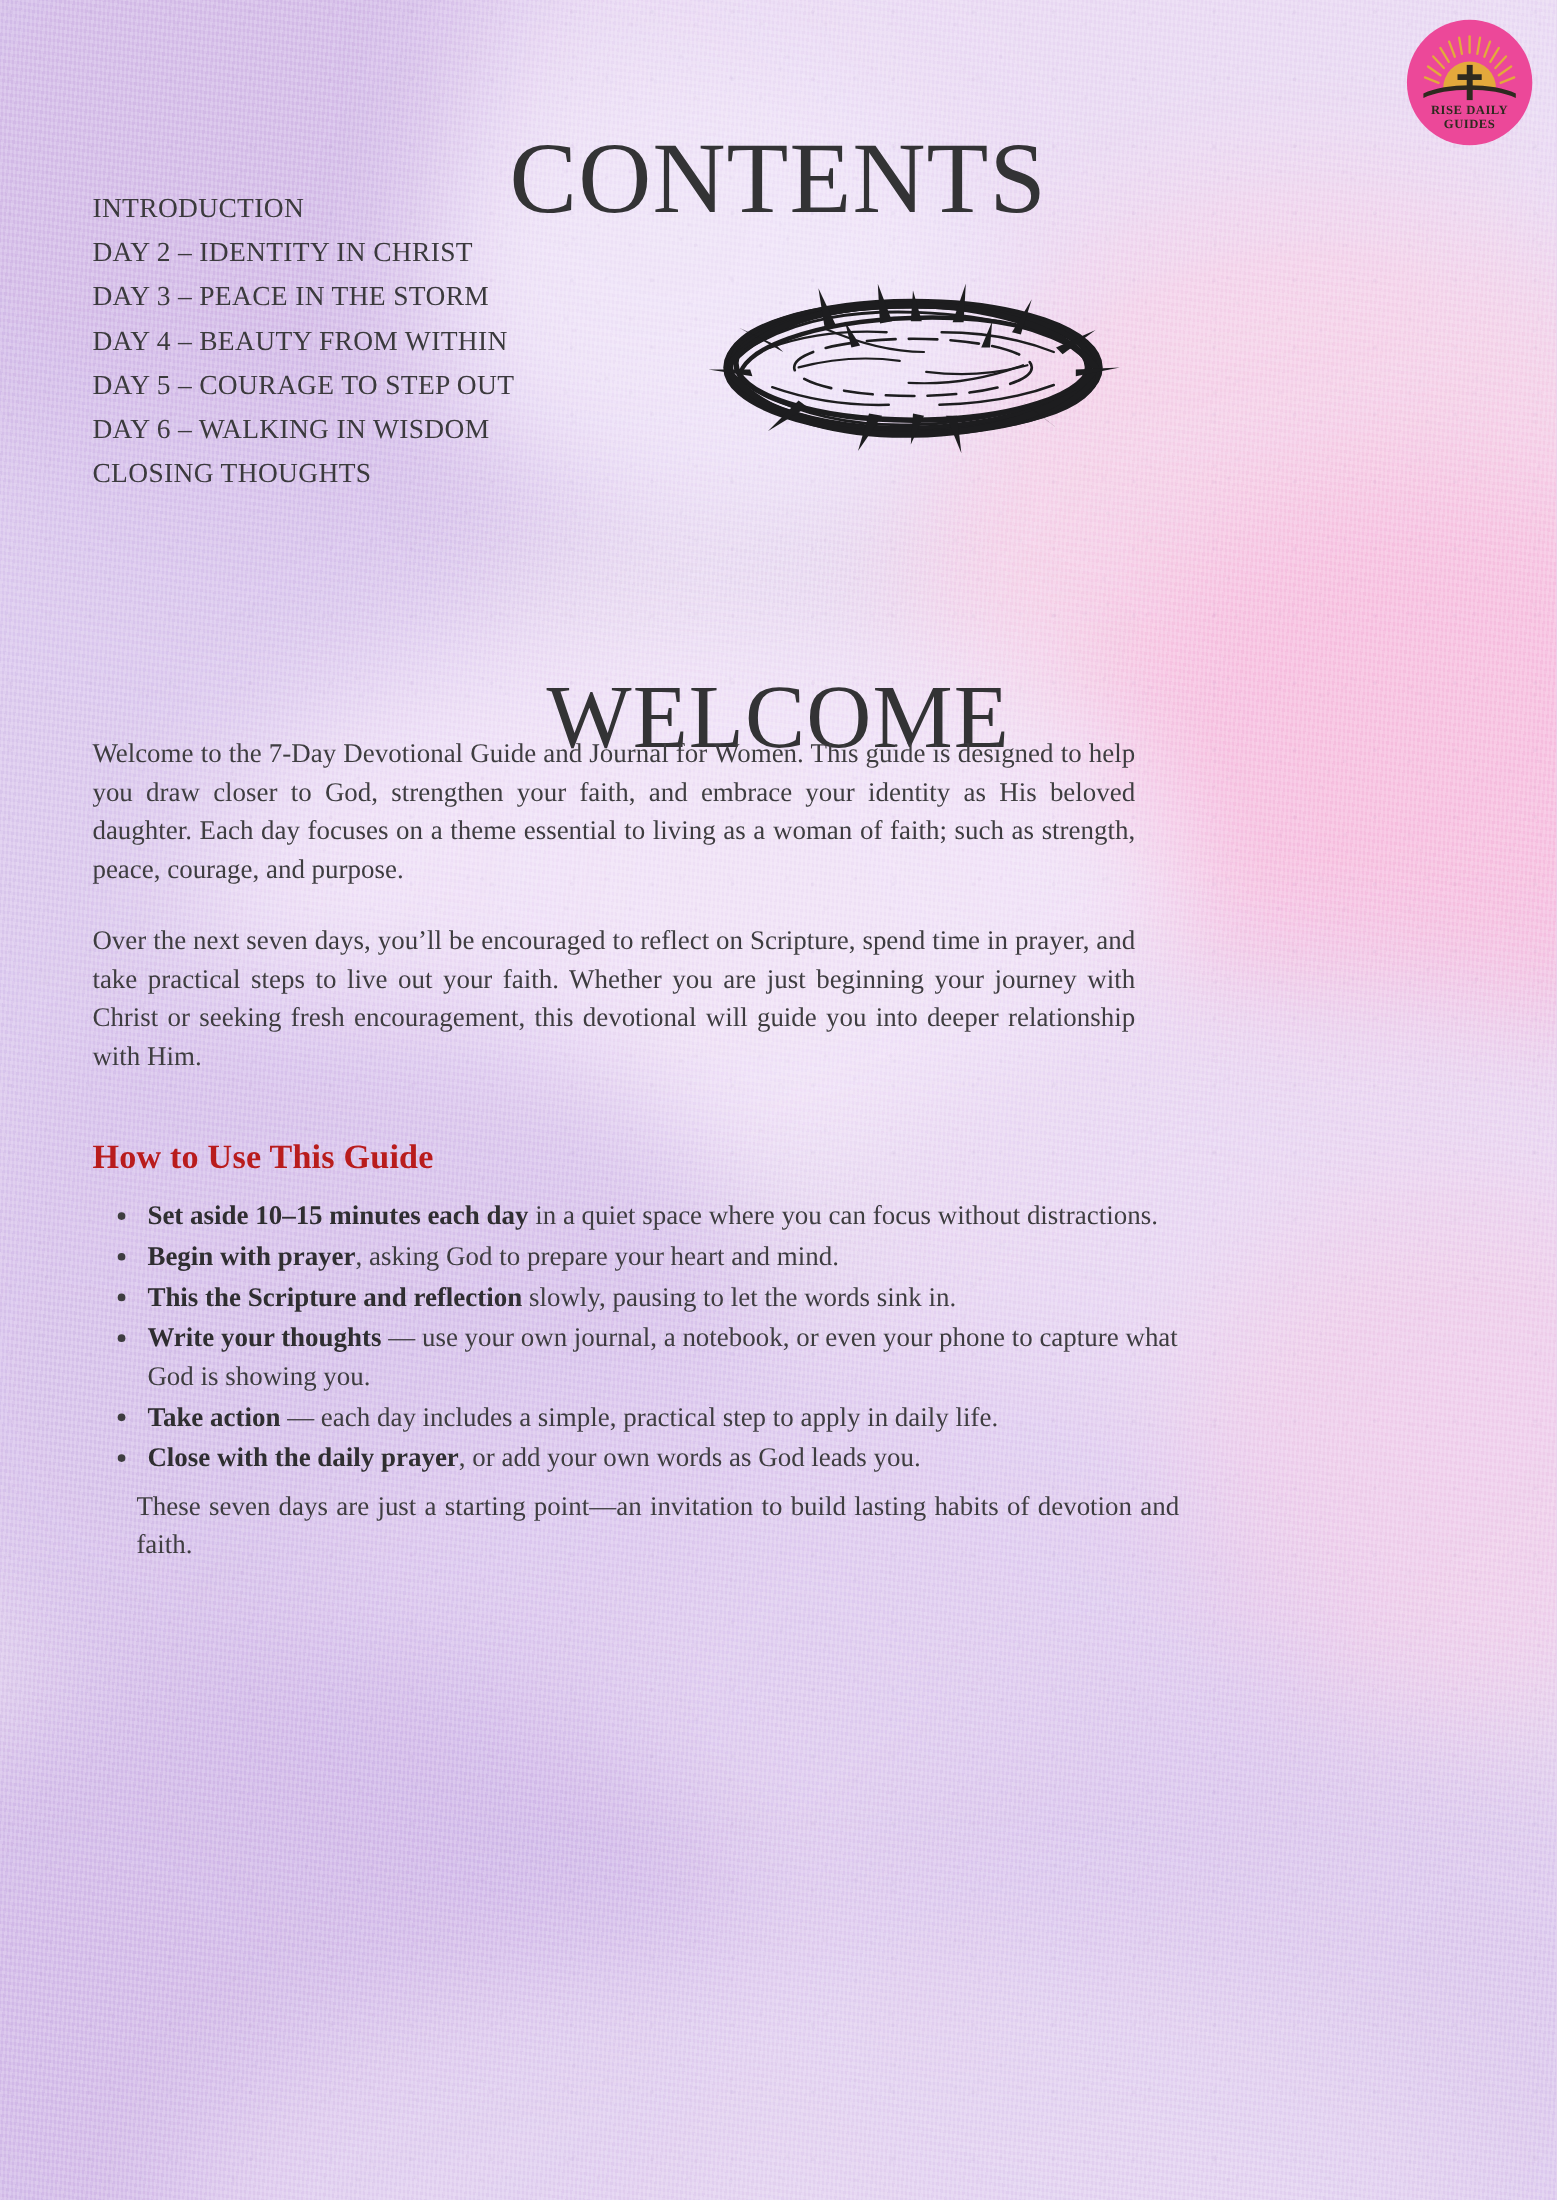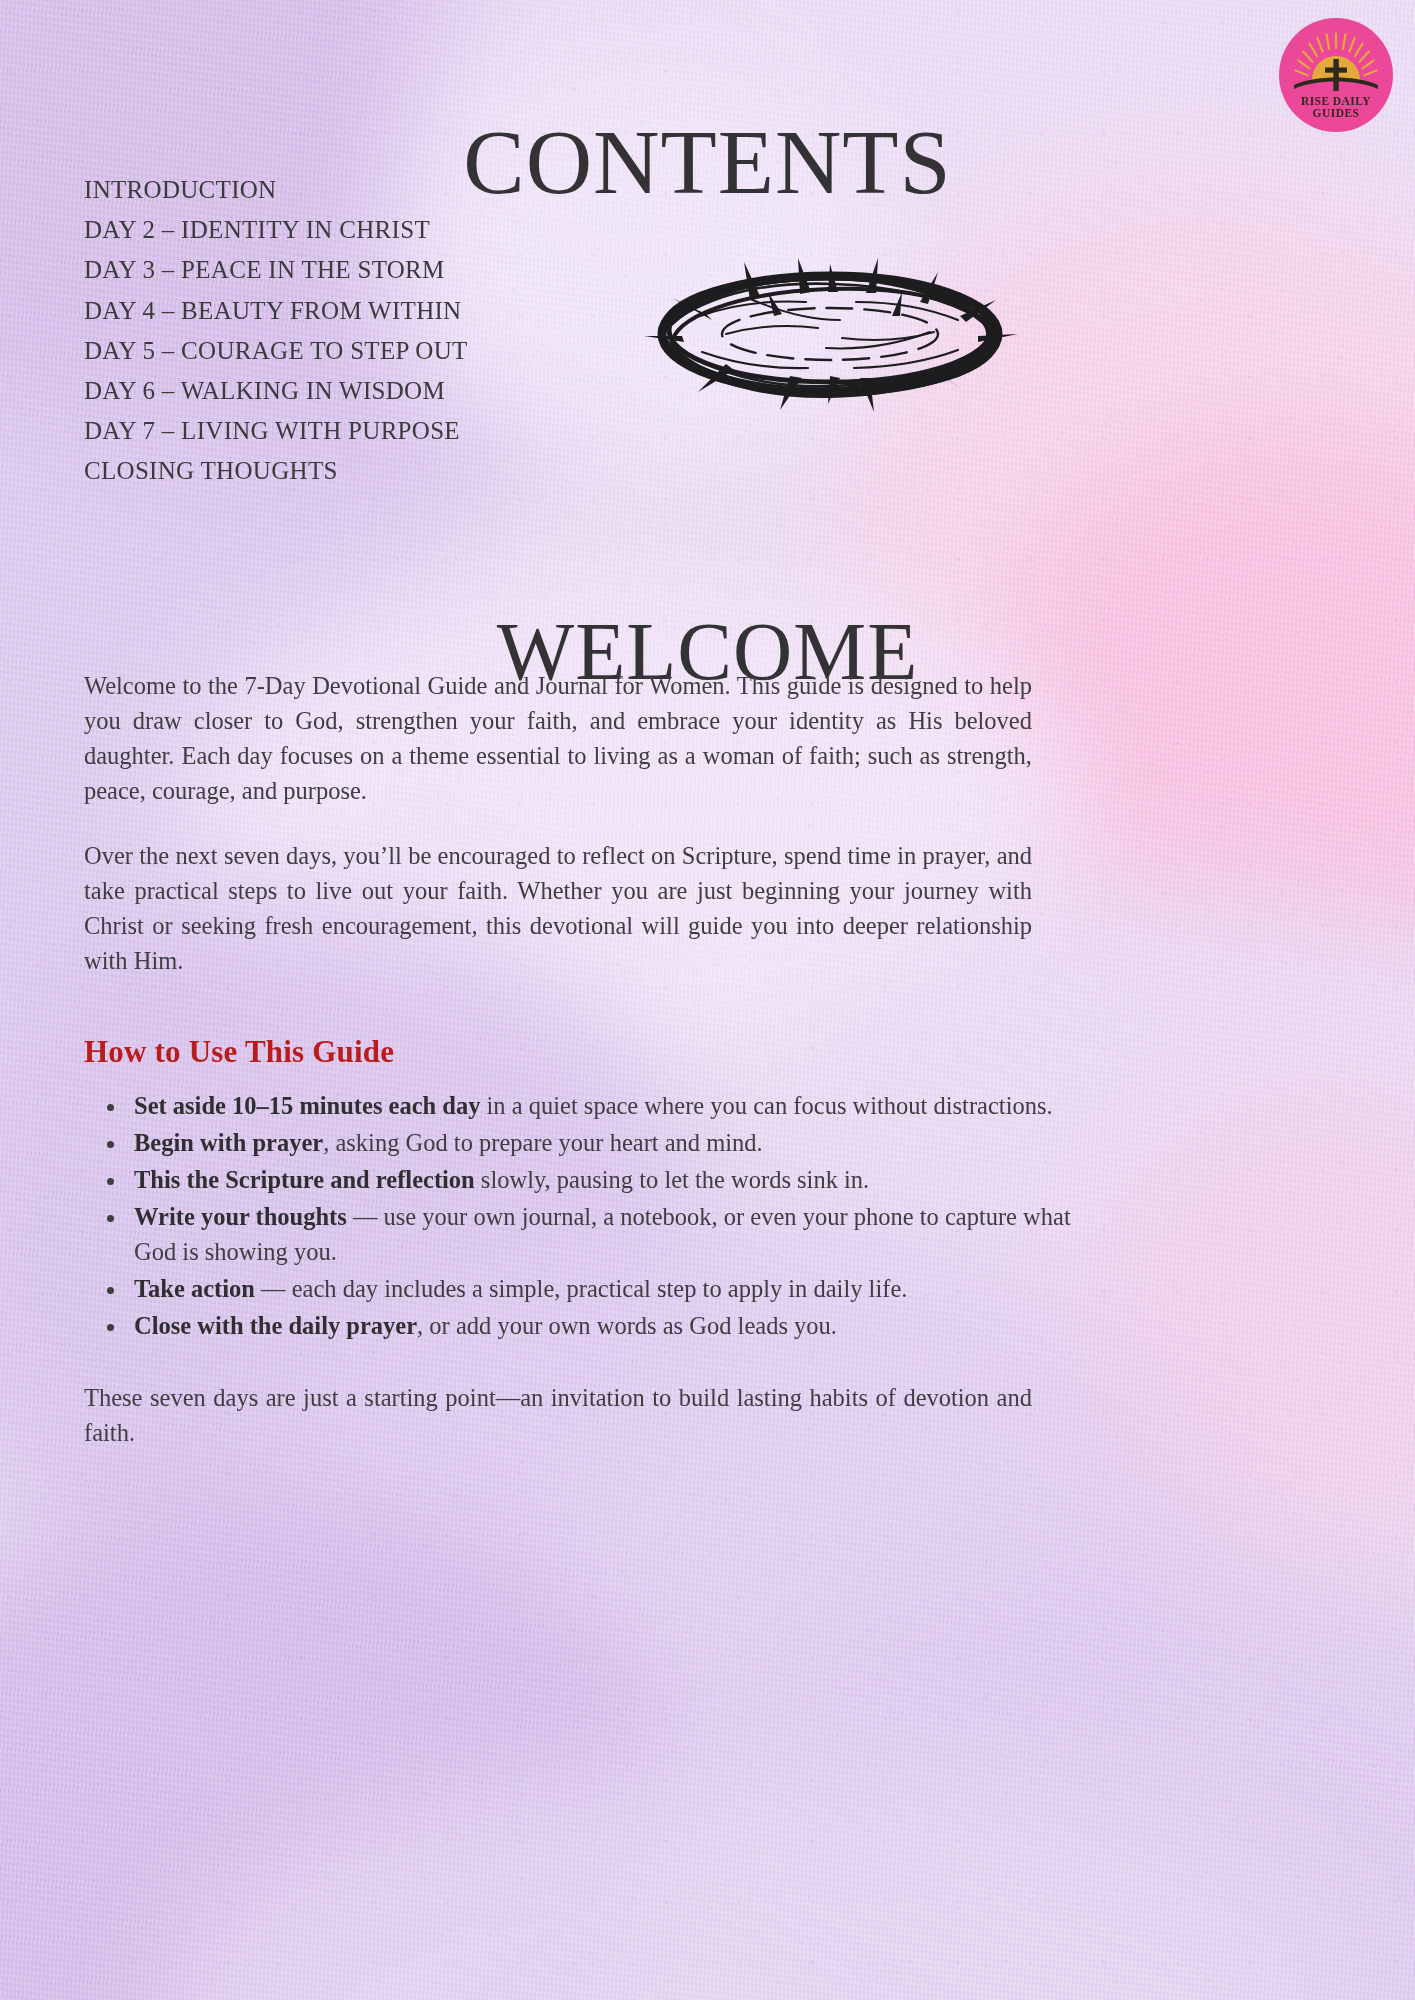--- a/index.html
+++ b/index.html
@@ -79,21 +79,21 @@
   #howto-heading {
     top:1008px; font-size:31px; line-height:36px; color:#b91c1c;
     letter-spacing:.2px;
   }
   #howto-list {
     top:1088px; margin:0; padding:0 0 0 44px;
     font-size:24.5px; line-height:35px; color:#3e3d40;
   }
   #howto-list li { margin:0 0 2px 0; padding-left:6px; }
   #howto-list li b { font-weight:bold; color:#2f2e31; }
-  #para-3 { top:1380px; }
+  #para-3 { top:1352px;margin-left:40px; }
 </style>
 </head>
 <body>
 
 <div id="bg">
   <div class="wash" style="left:-180px;top:-220px;width:900px;height:760px;background:#cfb6e6;opacity:.85;"></div>
   <div class="wash" style="left:420px;top:-260px;width:1100px;height:700px;background:#e9d9f3;opacity:.9;"></div>
   <div class="wash" style="left:820px;top:180px;width:760px;height:720px;background:#f6cfe6;opacity:.85;"></div>
   <div class="wash" style="left:980px;top:430px;width:620px;height:560px;background:#f7b9dc;opacity:.78;"></div>
   <div class="wash" style="left:-240px;top:380px;width:740px;height:680px;background:#d7c3ec;opacity:.8;"></div>
@@ -146,21 +146,20 @@
 
   <h1 class="title" id="contents-title">CONTENTS</h1>
 
   <ul id="contents-list">
     <li>INTRODUCTION</li>
     <li>DAY 2 – IDENTITY IN CHRIST</li>
     <li>DAY 3 – PEACE IN THE STORM</li>
     <li>DAY 4 – BEAUTY FROM WITHIN</li>
     <li>DAY 5 – COURAGE TO STEP OUT</li>
     <li>DAY 6 – WALKING IN WISDOM</li>
-    <li>DAY 7 – LIVING WITH PURPOSE</li>
     <li>CLOSING THOUGHTS</li>
   </ul>
 
   <div id="crown">
     <svg viewBox="0 0 400 185" width="400" height="185">
       <g fill="none" stroke="#1d1d1f" stroke-linecap="round" stroke-linejoin="round">
 
         <ellipse cx="200" cy="96" rx="168" ry="58" stroke-width="9"></ellipse>
         <ellipse cx="200" cy="96" rx="168" ry="58" stroke-width="3" transform="rotate(2 200 96)"></ellipse>
         <ellipse cx="200" cy="92" rx="161" ry="52" stroke-width="5"></ellipse>

